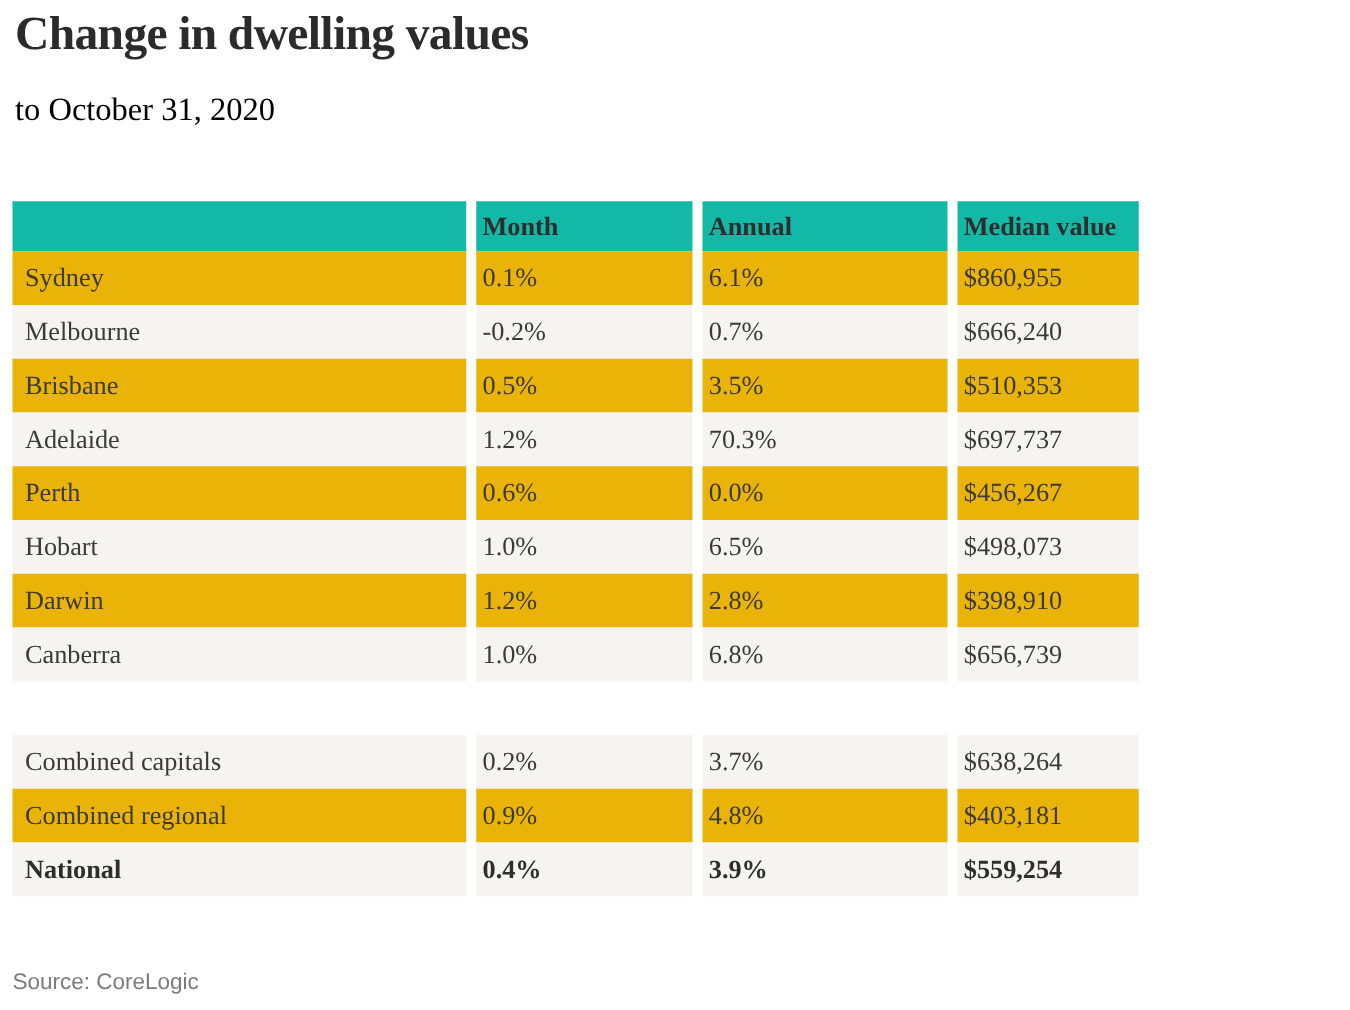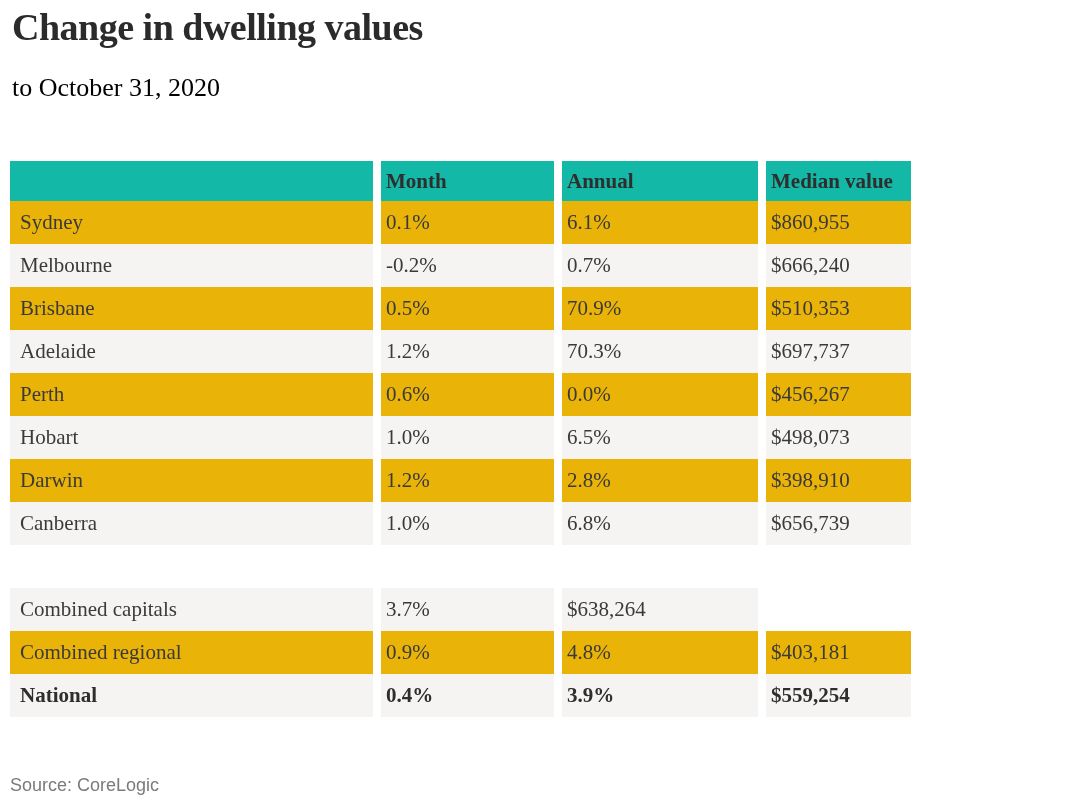--- a/index.html
+++ b/index.html
@@ -92,21 +92,21 @@
     <div class="trow gray">
       <div class="cell">Melbourne</div>
       <div class="cell">-0.2%</div>
       <div class="cell">0.7%</div>
       <div class="cell">$666,240</div>
     </div>
 
     <div class="trow">
       <div class="cell">Brisbane</div>
       <div class="cell">0.5%</div>
-      <div class="cell">70.9%</div>
+      <div class="cell">3.5%</div>
       <div class="cell">$510,353</div>
     </div>
 
     <div class="trow gray">
       <div class="cell">Adelaide</div>
       <div class="cell">1.2%</div>
       <div class="cell">70.3%</div>
       <div class="cell">$697,737</div>
     </div>
 
@@ -135,20 +135,21 @@
       <div class="cell">Canberra</div>
       <div class="cell">1.0%</div>
       <div class="cell">6.8%</div>
       <div class="cell">$656,739</div>
     </div>
 
     <div class="spacer-row"></div>
 
     <div class="trow gray">
       <div class="cell">Combined capitals</div>
+      <div class="cell">0.2%</div>
       <div class="cell">3.7%</div>
       <div class="cell">$638,264</div>
     </div>
 
     <div class="trow">
       <div class="cell">Combined regional</div>
       <div class="cell">0.9%</div>
       <div class="cell">4.8%</div>
       <div class="cell">$403,181</div>
     </div>

